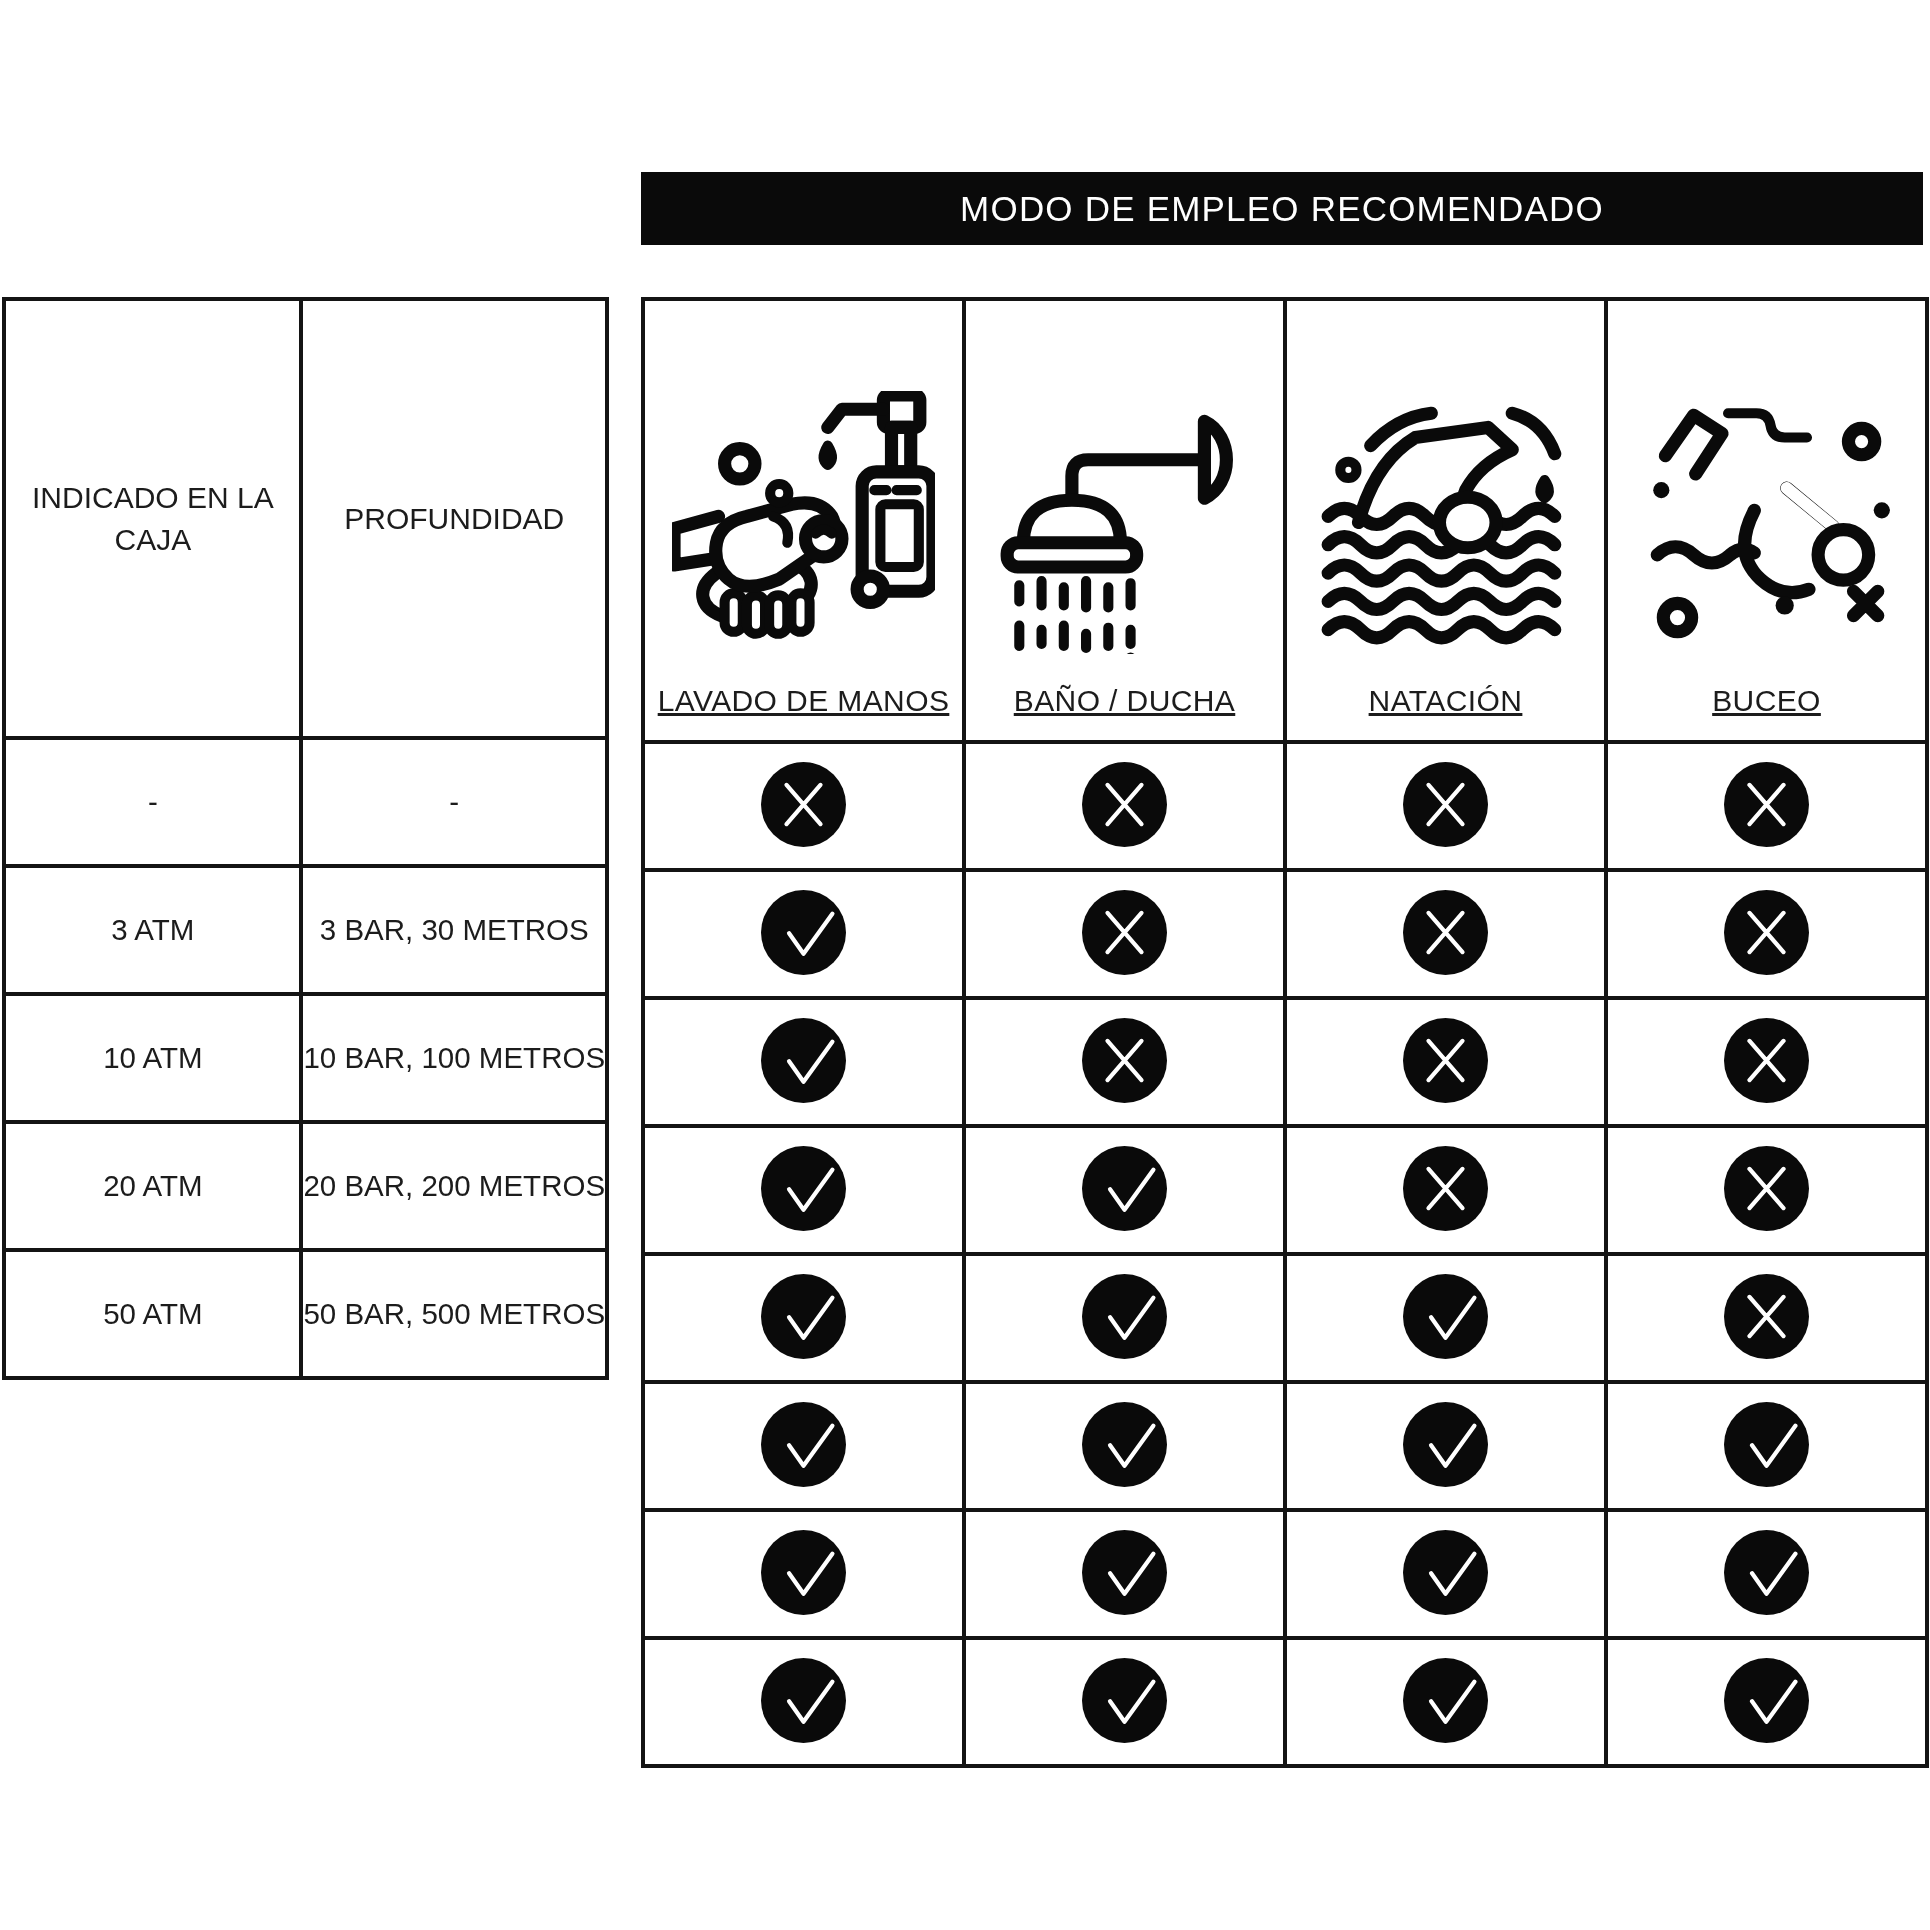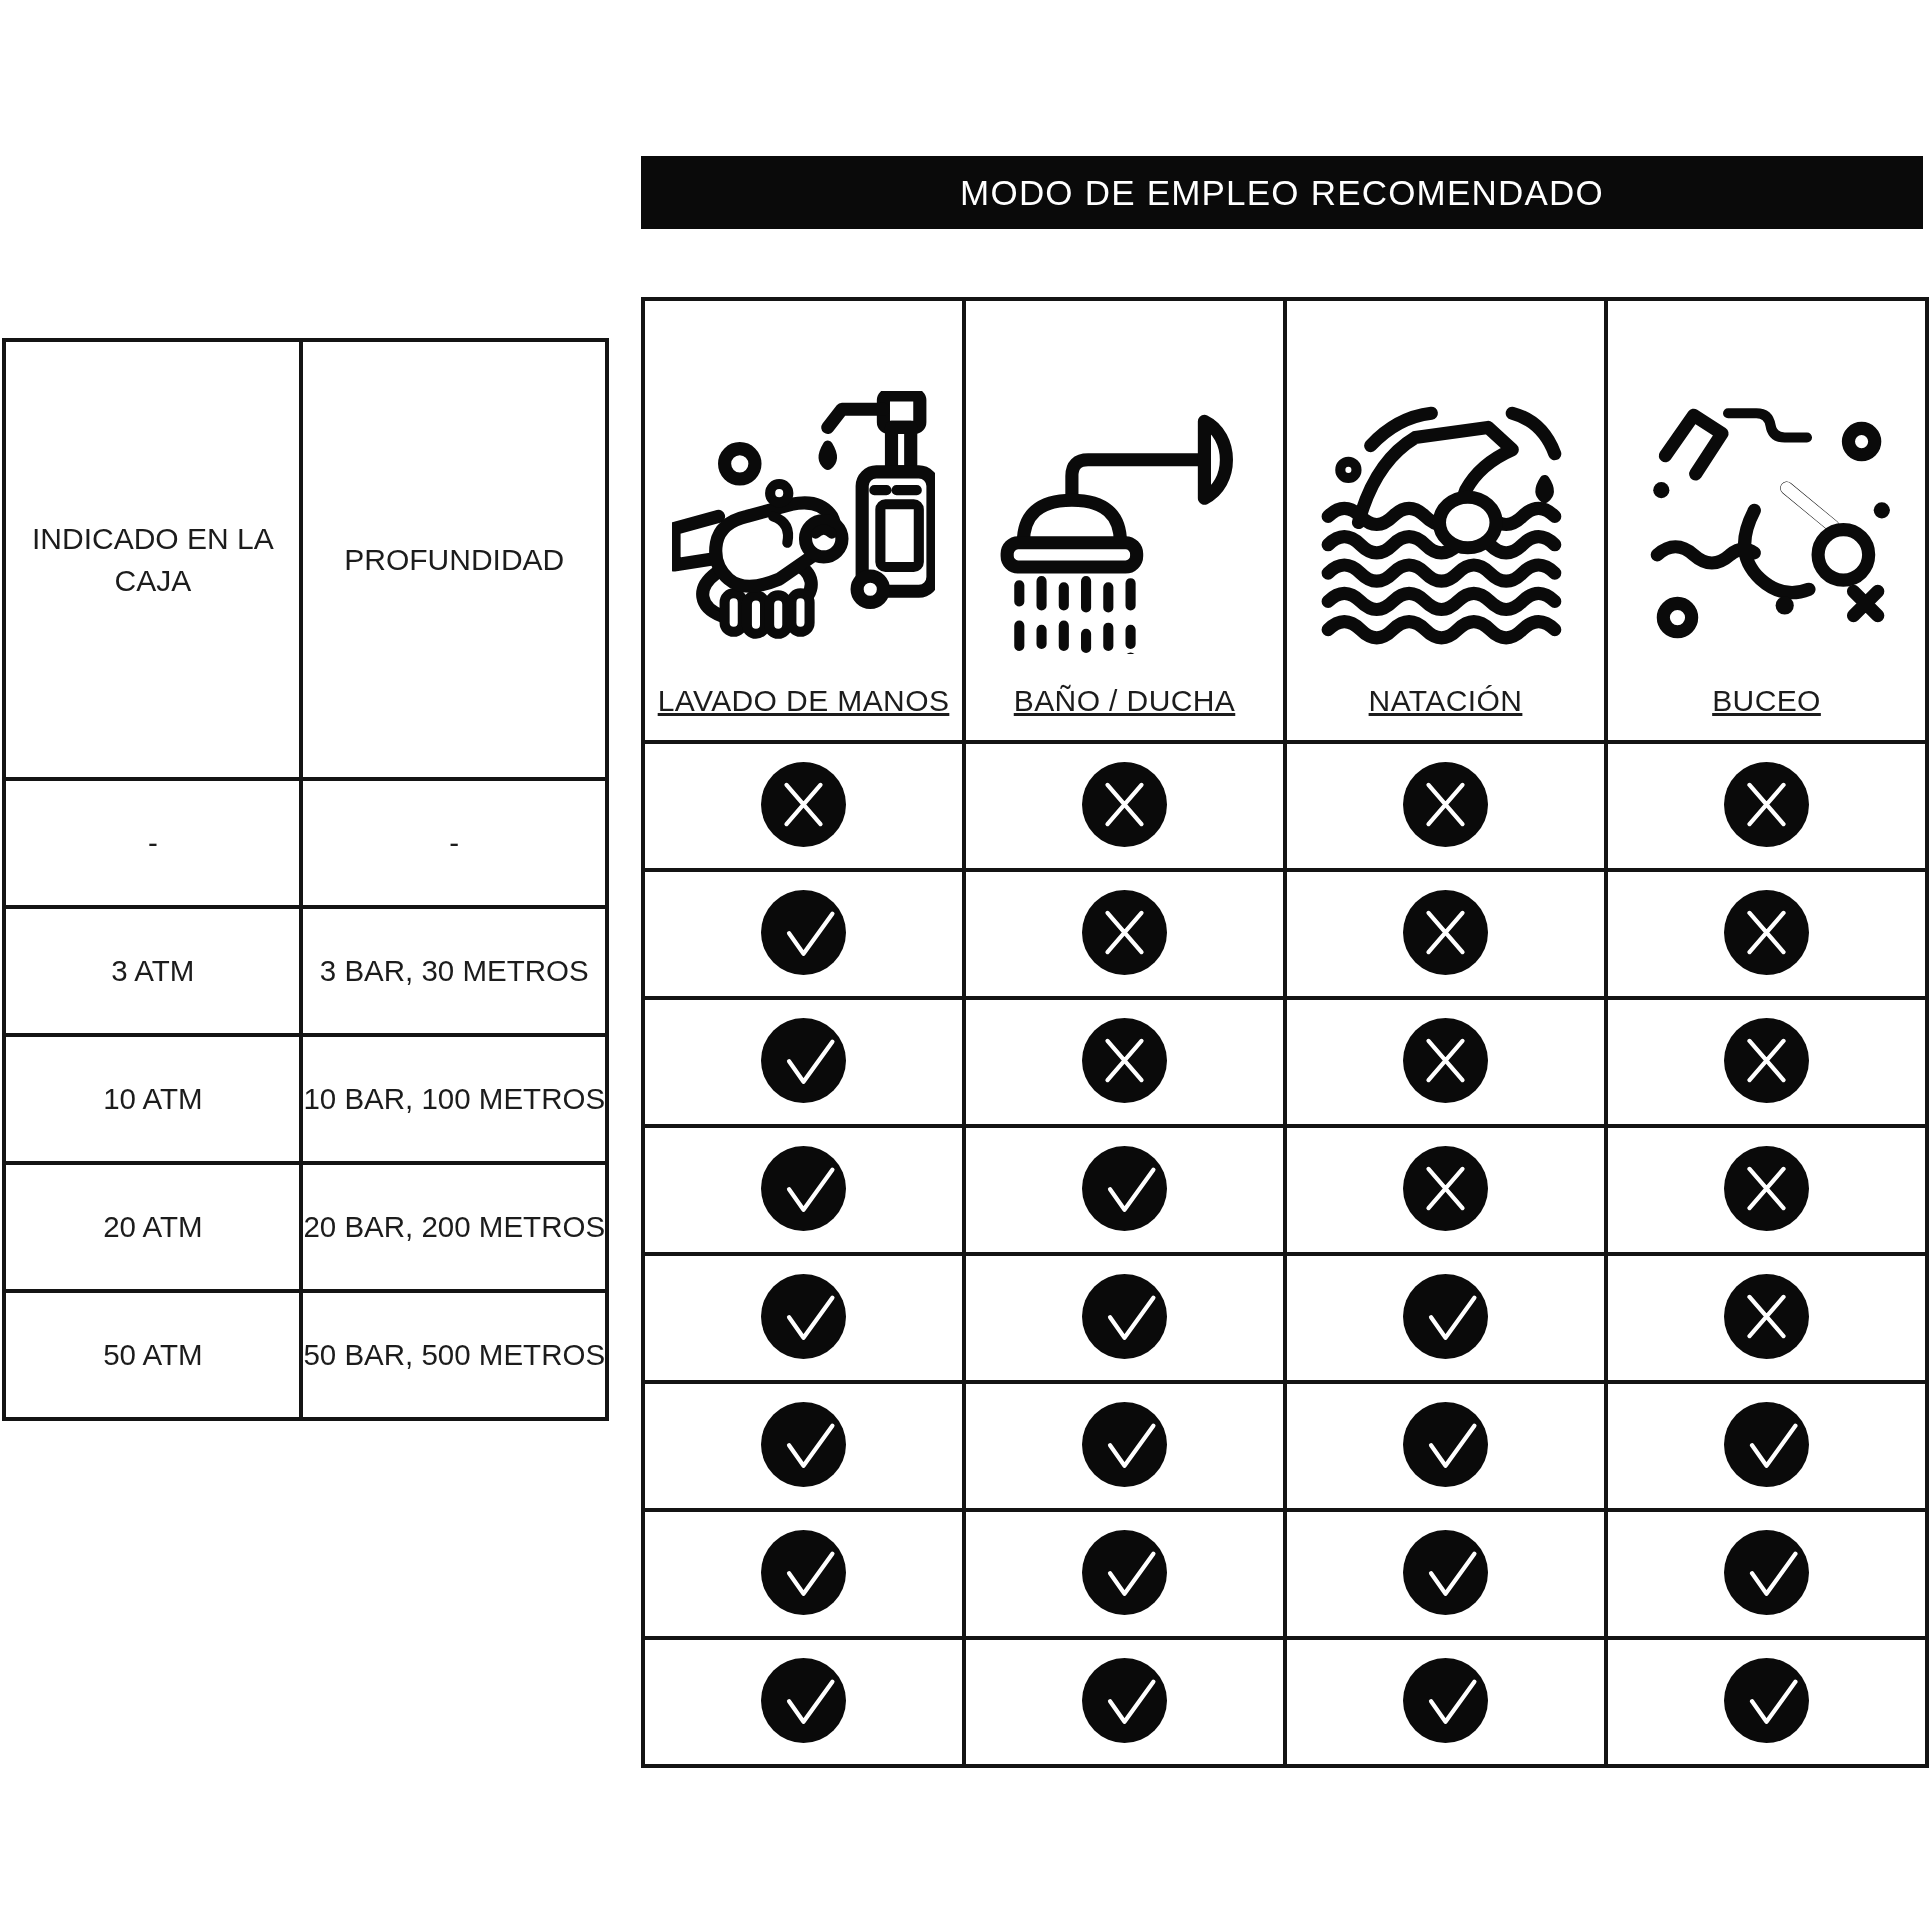--- a/index.html
+++ b/index.html
@@ -15,28 +15,28 @@
   .bar{
     position:absolute;
     height:73px;
     background:#0a0a0a;
     color:#ffffff;
     display:flex;align-items:center;justify-content:center;
     font-size:35px;letter-spacing:1.2px;font-weight:400;
     white-space:nowrap;
   }
   .bar-left{left:0;top:172px;width:603px;}
-  .bar-right{left:641px;top:156px;width:1282px;}
+  .bar-right{left:641px;top:172px;width:1282px;}
   
   table.t{
     position:absolute;top:297px;
     border-collapse:collapse;table-layout:fixed;
     background:#fff;
   }
-  table.t-left{left:2.4px;margin-top:41px;}
+  table.t-left{left:2.4px;}
   table.t-right{left:641px;}
   .t th,.t td{
     border:4.8px solid #141414;
     padding:0;margin:0;
     text-align:center;vertical-align:middle;
     font-weight:400;
   }
   tr.hrow{height:439px;}
   tr.drow{height:128px;}
   .lh{

